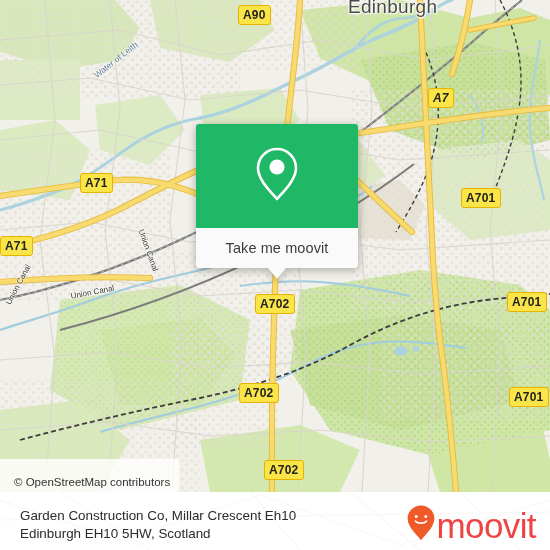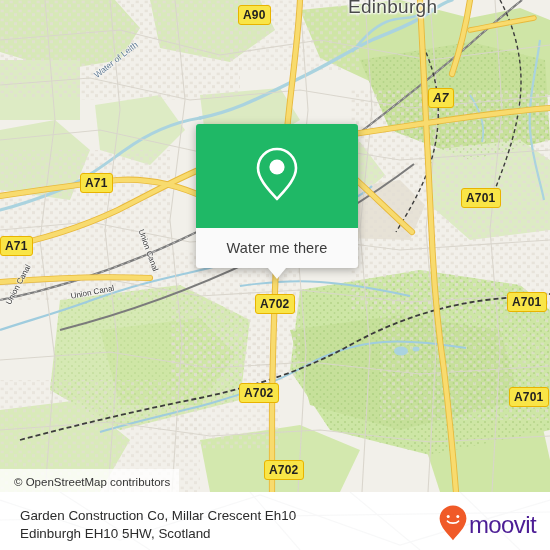--- a/index.html
+++ b/index.html
@@ -76,21 +76,21 @@
     width:0;height:0;
     border-left:9px solid transparent;
     border-right:9px solid transparent;
     border-top:11px solid #FAFAFA;
   }
 
   
   .attribution{
     position:absolute;left:0;bottom:0;
     background:rgba(255,255,255,.80);
-    padding:7px 9px 4px 14px;
+    padding:17px 9px 4px 14px;
     font-size:11.5px;color:#333;
     font-family:"Liberation Sans",sans-serif;
     white-space:nowrap;
   }
 
   
   .footer{
     position:absolute;left:0;top:492px;width:550px;height:66px;
     background:#ffffff;overflow:hidden;
   }
@@ -104,21 +104,21 @@
     padding:0 14px 0 20px;box-sizing:border-box;
   }
   .addr{
     font-size:13.4px;line-height:18.5px;color:#2b2b2b;
     font-family:"Liberation Sans",sans-serif;
     max-width:400px;
   }
   .addr div{white-space:nowrap;}
   .brand{display:flex;align-items:center;gap:1px;}
   .brand-text{
-    font-size:24px;color:#4c1d95;letter-spacing:-.6px;line-height:1;
+    font-size:35px;color:#ef4444;letter-spacing:-.6px;line-height:1;
     font-family:"Liberation Sans",sans-serif;
     margin-left:0;
   }
 </style>
 </head>
 <body>
 
 <div id="root">
 
   <div class="map">
@@ -276,21 +276,21 @@
     <div class="callout">
       <div class="callout-top">
         <span>
           <svg width="46" height="58" viewBox="0 0 46 58" aria-hidden="true">
             <path d="M23 4 C12.5 4 4 12.5 4 23 C4 34.5 16 46 23 54 C30 46 42 34.5 42 23 C42 12.5 33.5 4 23 4 Z" fill="none" stroke="#ffffff" stroke-width="2.6" stroke-linejoin="round"></path>
             <circle cx="23" cy="22" r="7.6" fill="#ffffff"></circle>
           </svg>
         </span>
       </div>
       <div class="callout-bottom">
-        <span class="callout-label">Water me there</span>
+        <span class="callout-label">Take me moovit</span>
       </div>
       <div class="callout-tail"></div>
     </div>
 
     <div class="attribution">© OpenStreetMap contributors</div>
   </div>
 
   <div class="footer">
     <svg class="footer-watermark" viewBox="0 0 550 550" preserveAspectRatio="none">
       <g stroke="#9aa0a6" stroke-width="1.2" fill="none">

